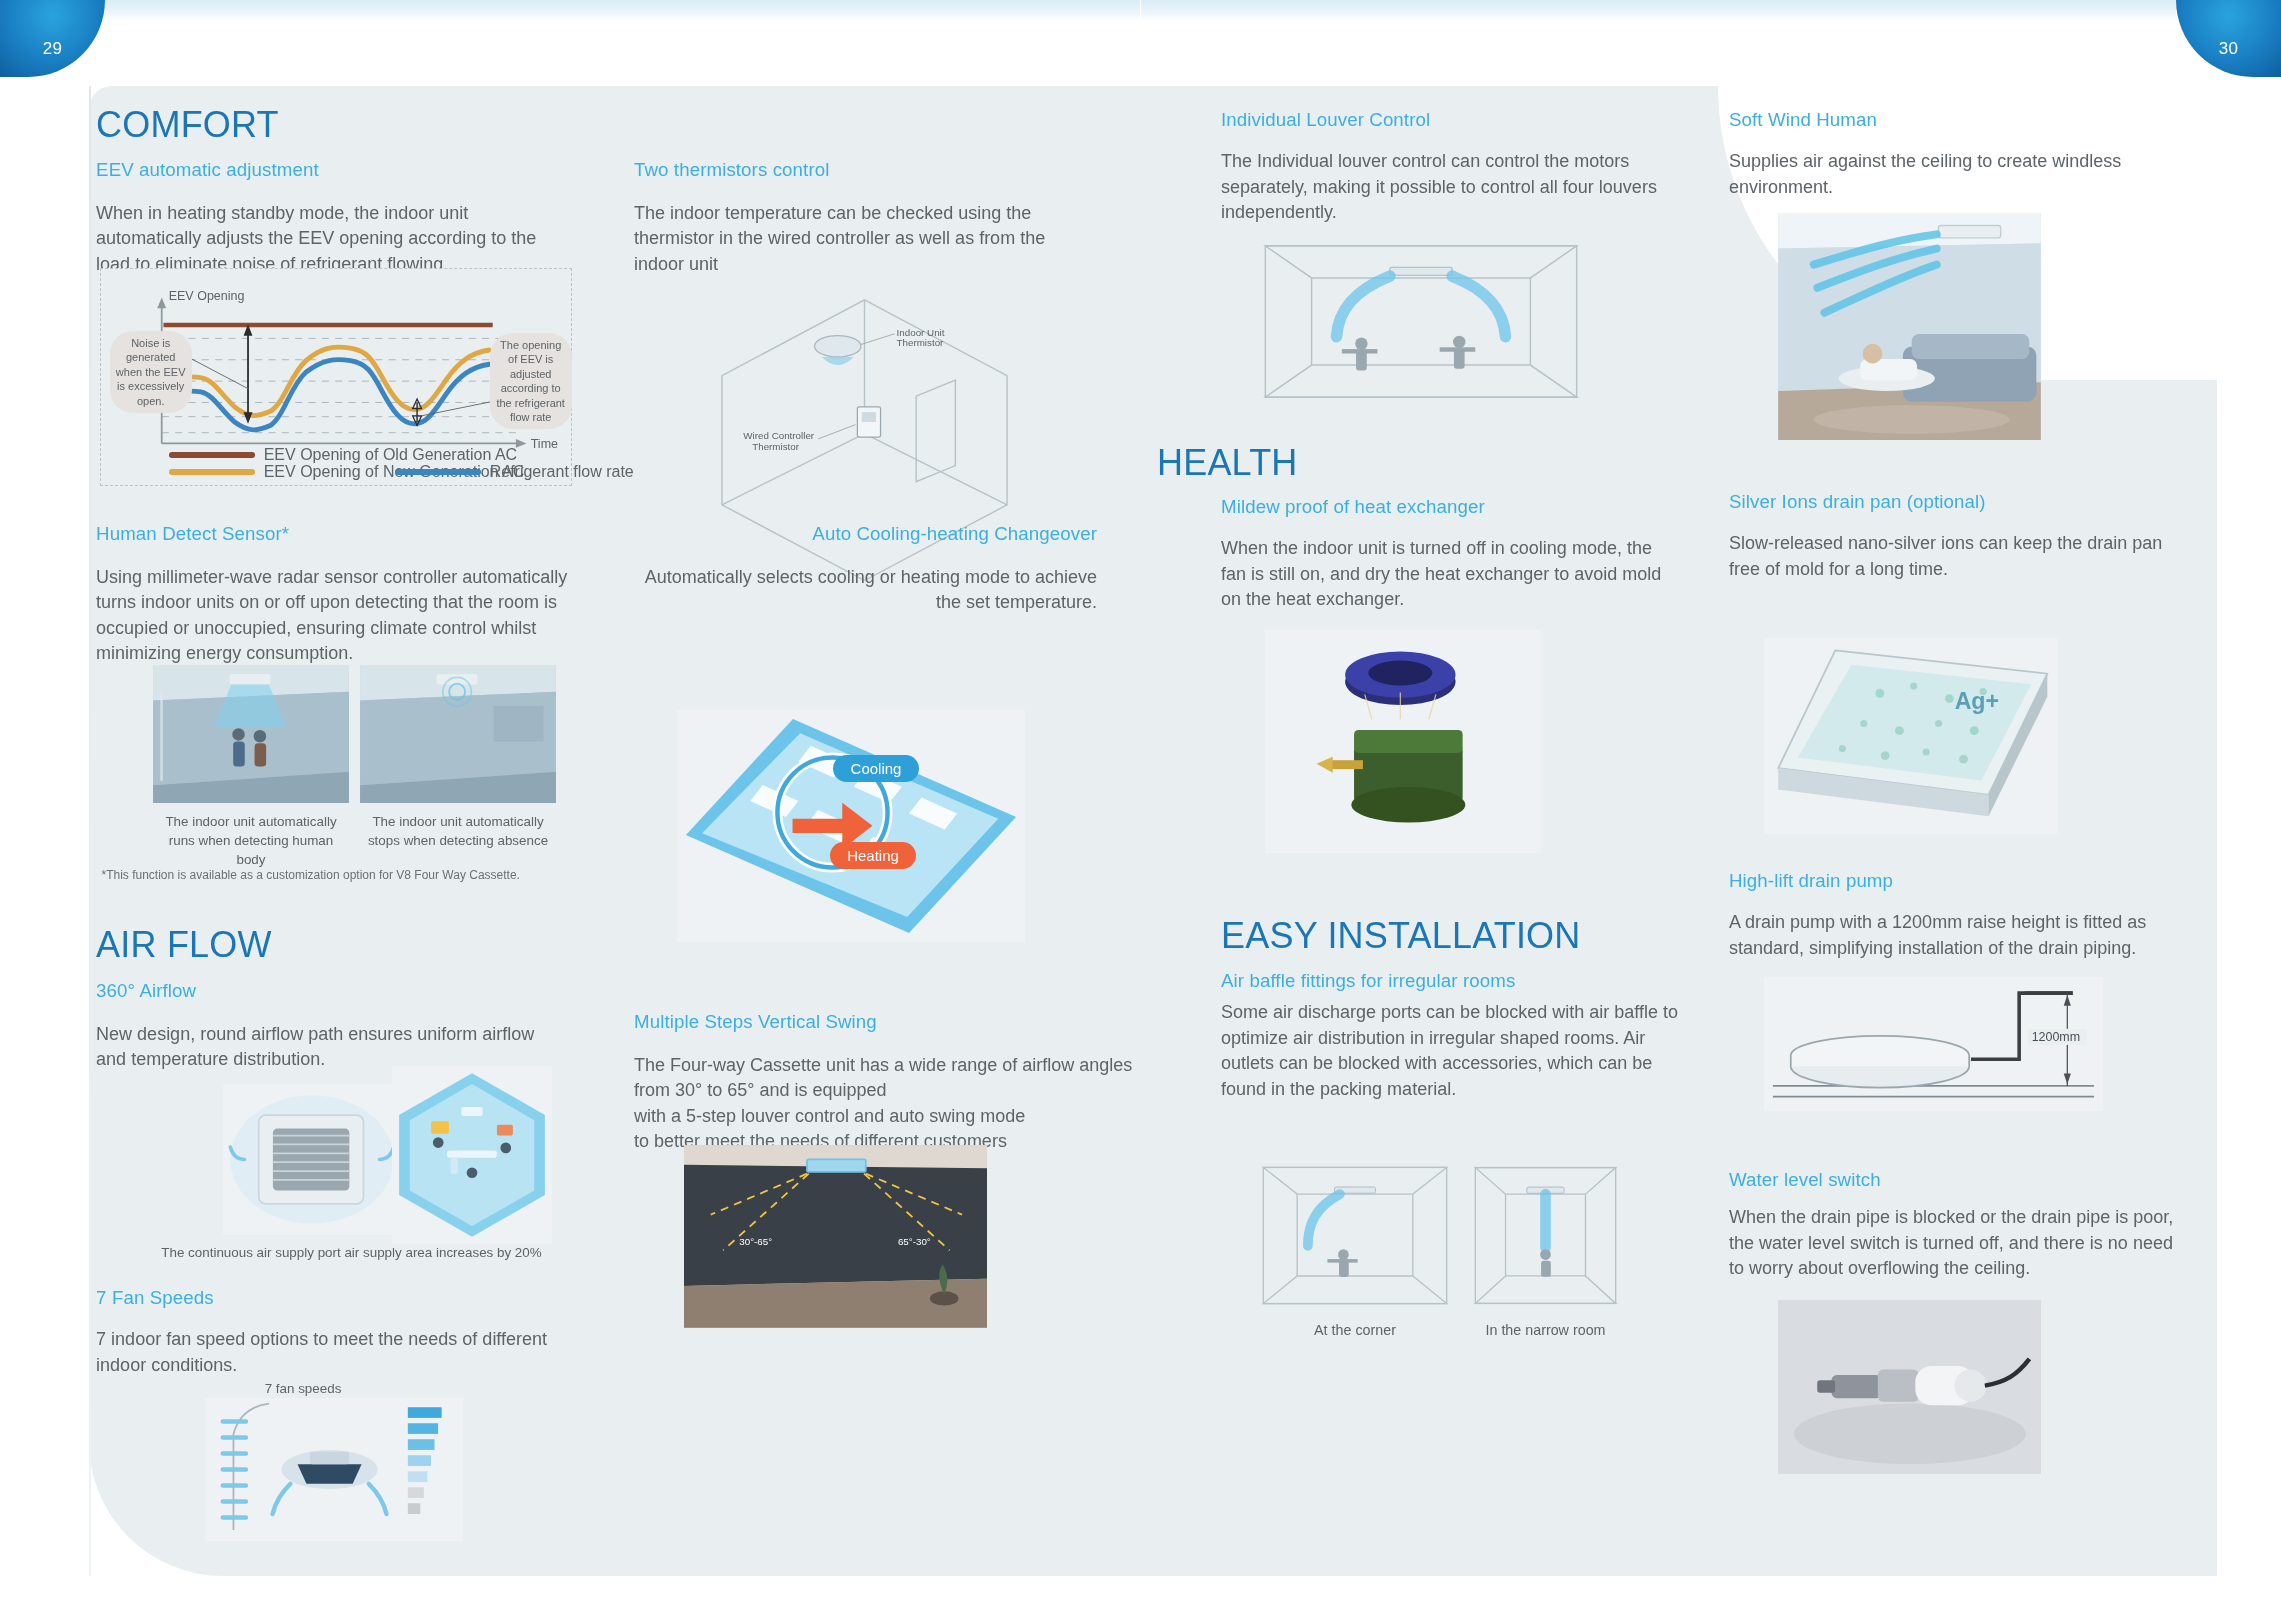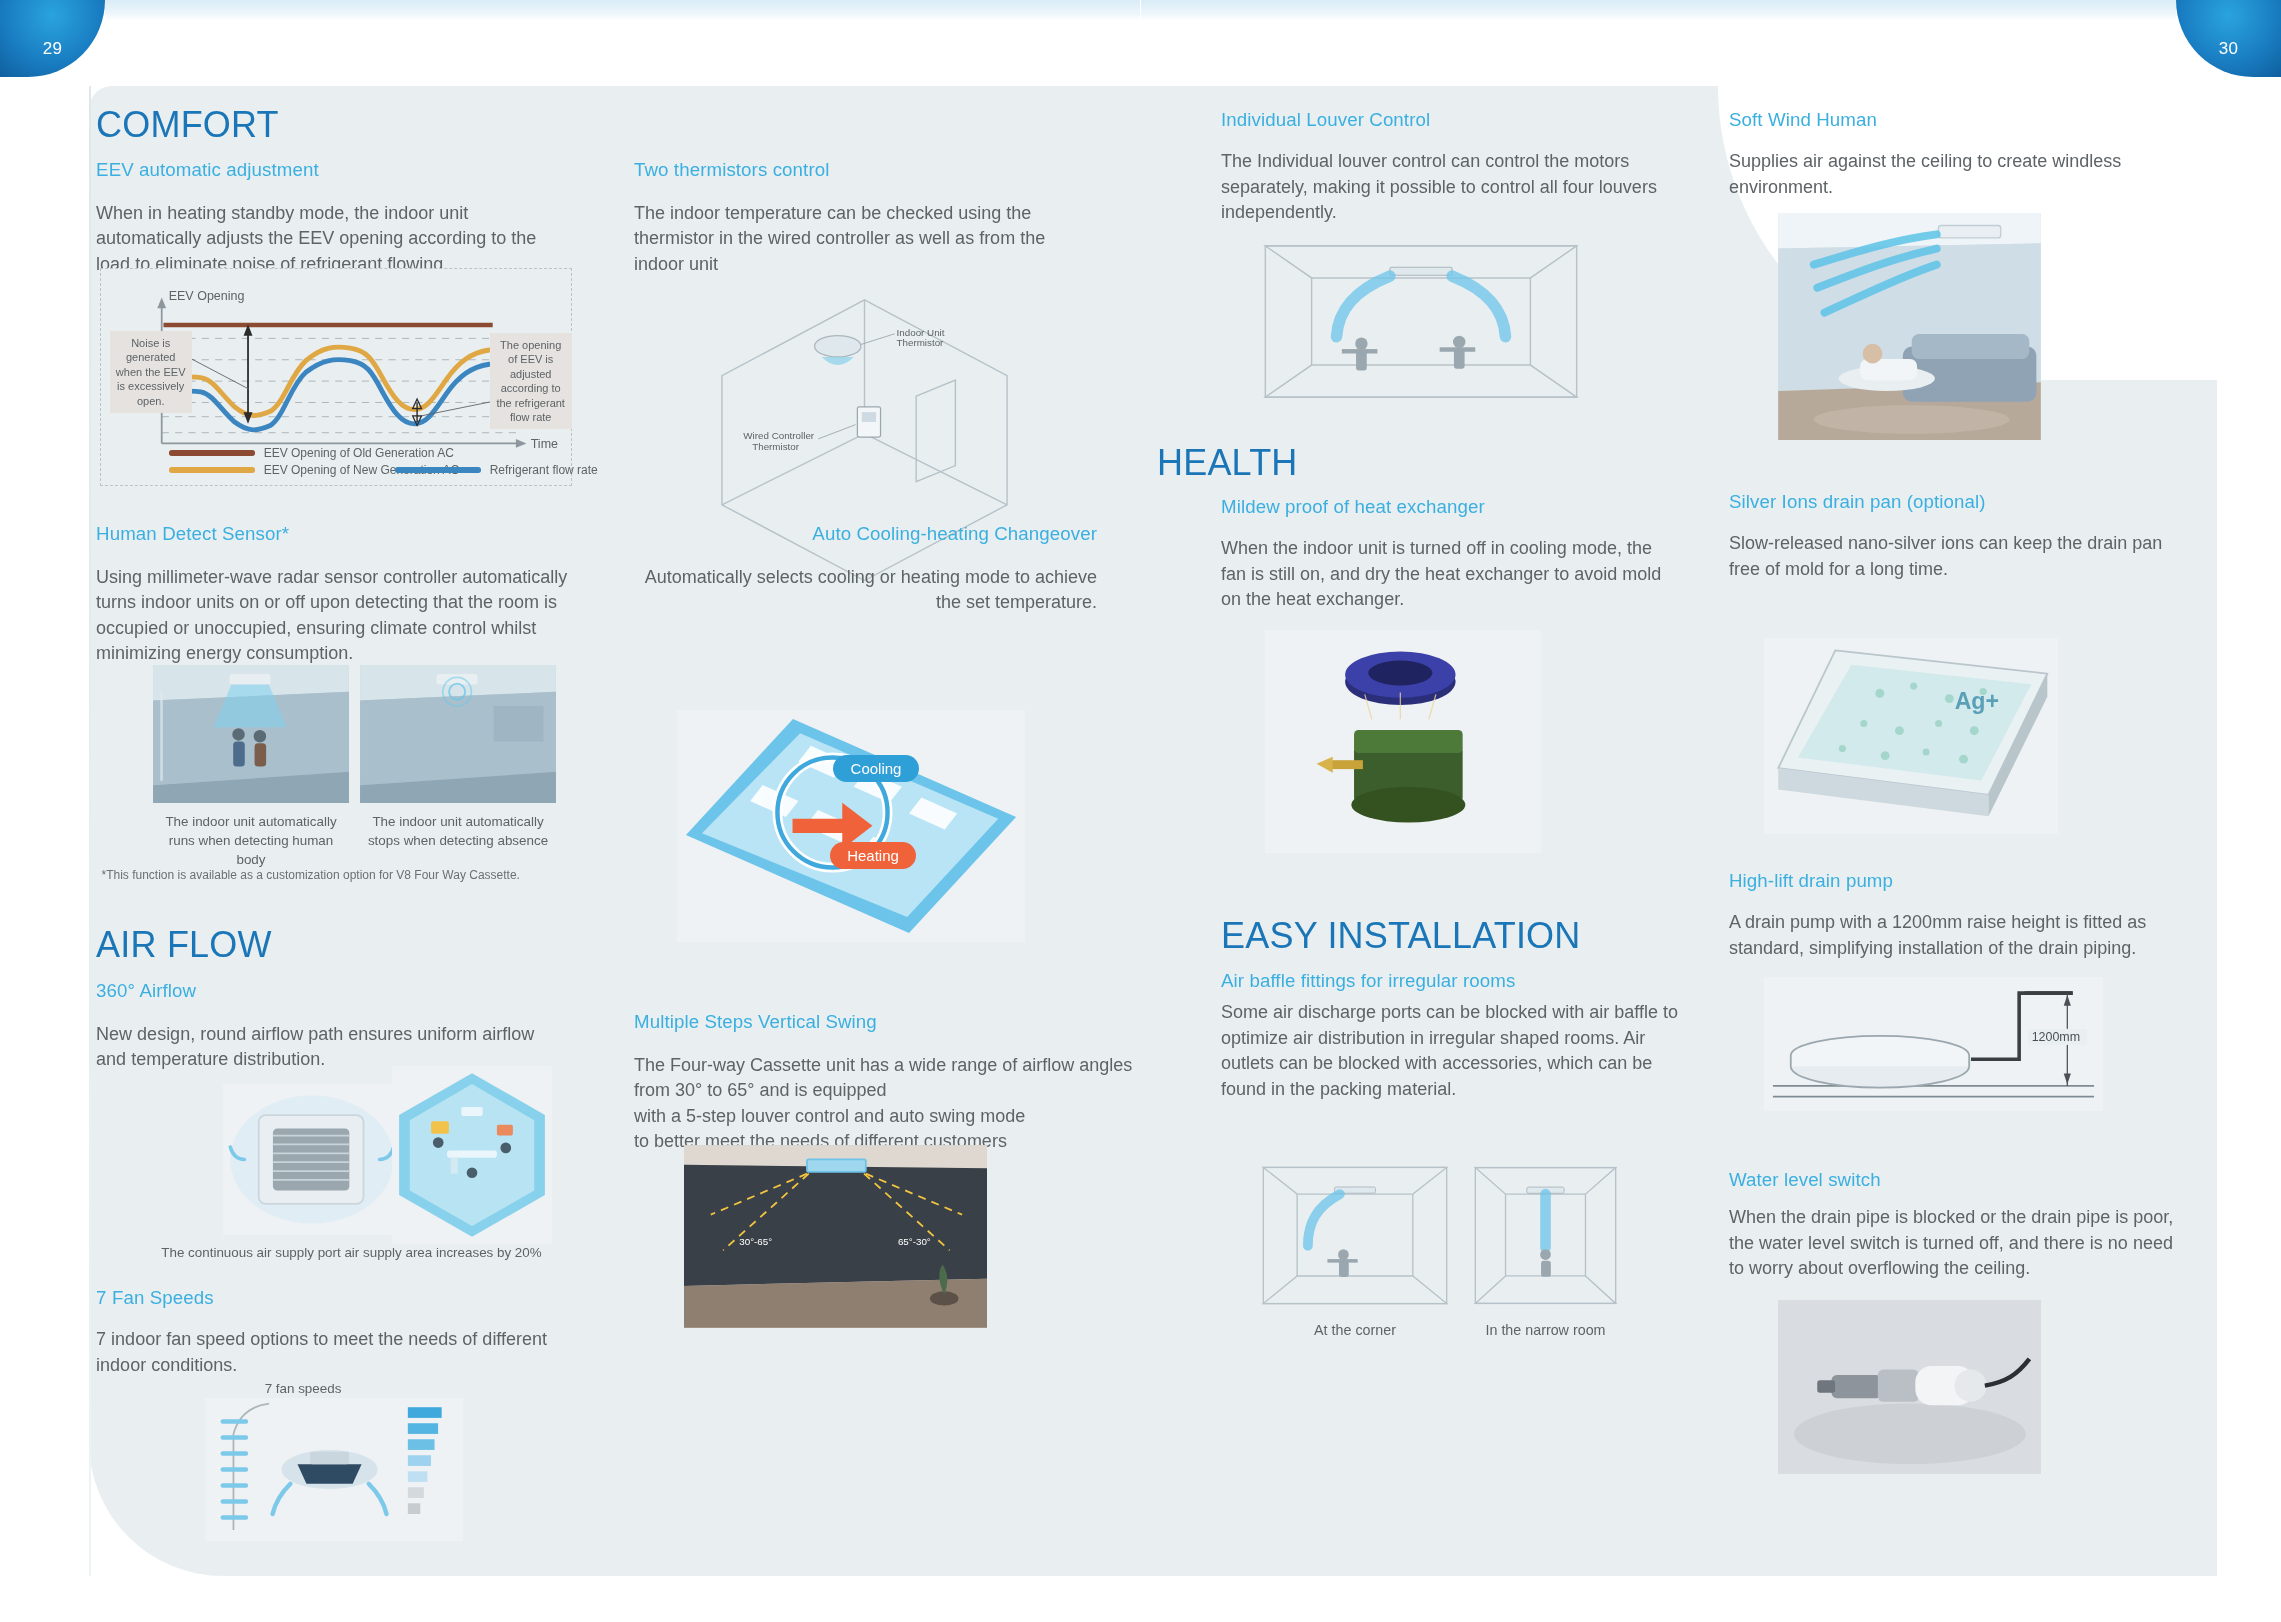--- a/index.html
+++ b/index.html
@@ -63,25 +63,26 @@
   
   .chart-box {
     position: absolute; border: 1.8px dashed #b9c3c8;
     background: #e9eff1;
   }
   .chart-svg { position:absolute; left:0; top:0; }
   .chart-note {
     position:absolute; background:#e5e2e0; color:#5d6366;
     font-size:11px; line-height:1.32; text-align:center; font-weight:300;
     padding:4.5px 5.3px;
+    border-radius:23px;
   }
   .axis-lbl { position:absolute; color:#5d6366; font-size:12.5px; font-weight:300; }
   .legend-row { position:absolute; display:flex; align-items:center; gap:9px; }
   .legend-swatch { width:86px; height:5.3px; border-radius:2.7px; }
-  .legend-txt { color:#5d6366; font-size:12px; font-weight:300; white-space:nowrap; }
+  .legend-txt { color:#5d6366; font-size:16px; font-weight:300; white-space:nowrap; }
 
   
   .ill { position:absolute; background:#eef2f4; }
   .line-room { position:absolute; }
   .photo { position:absolute; overflow:hidden; }
 
   .pill-label {
     position:absolute; border-radius:19.6px; color:#fff; font-size:15px;
     display:flex; align-items:center; justify-content:center; font-weight:500;
   }

